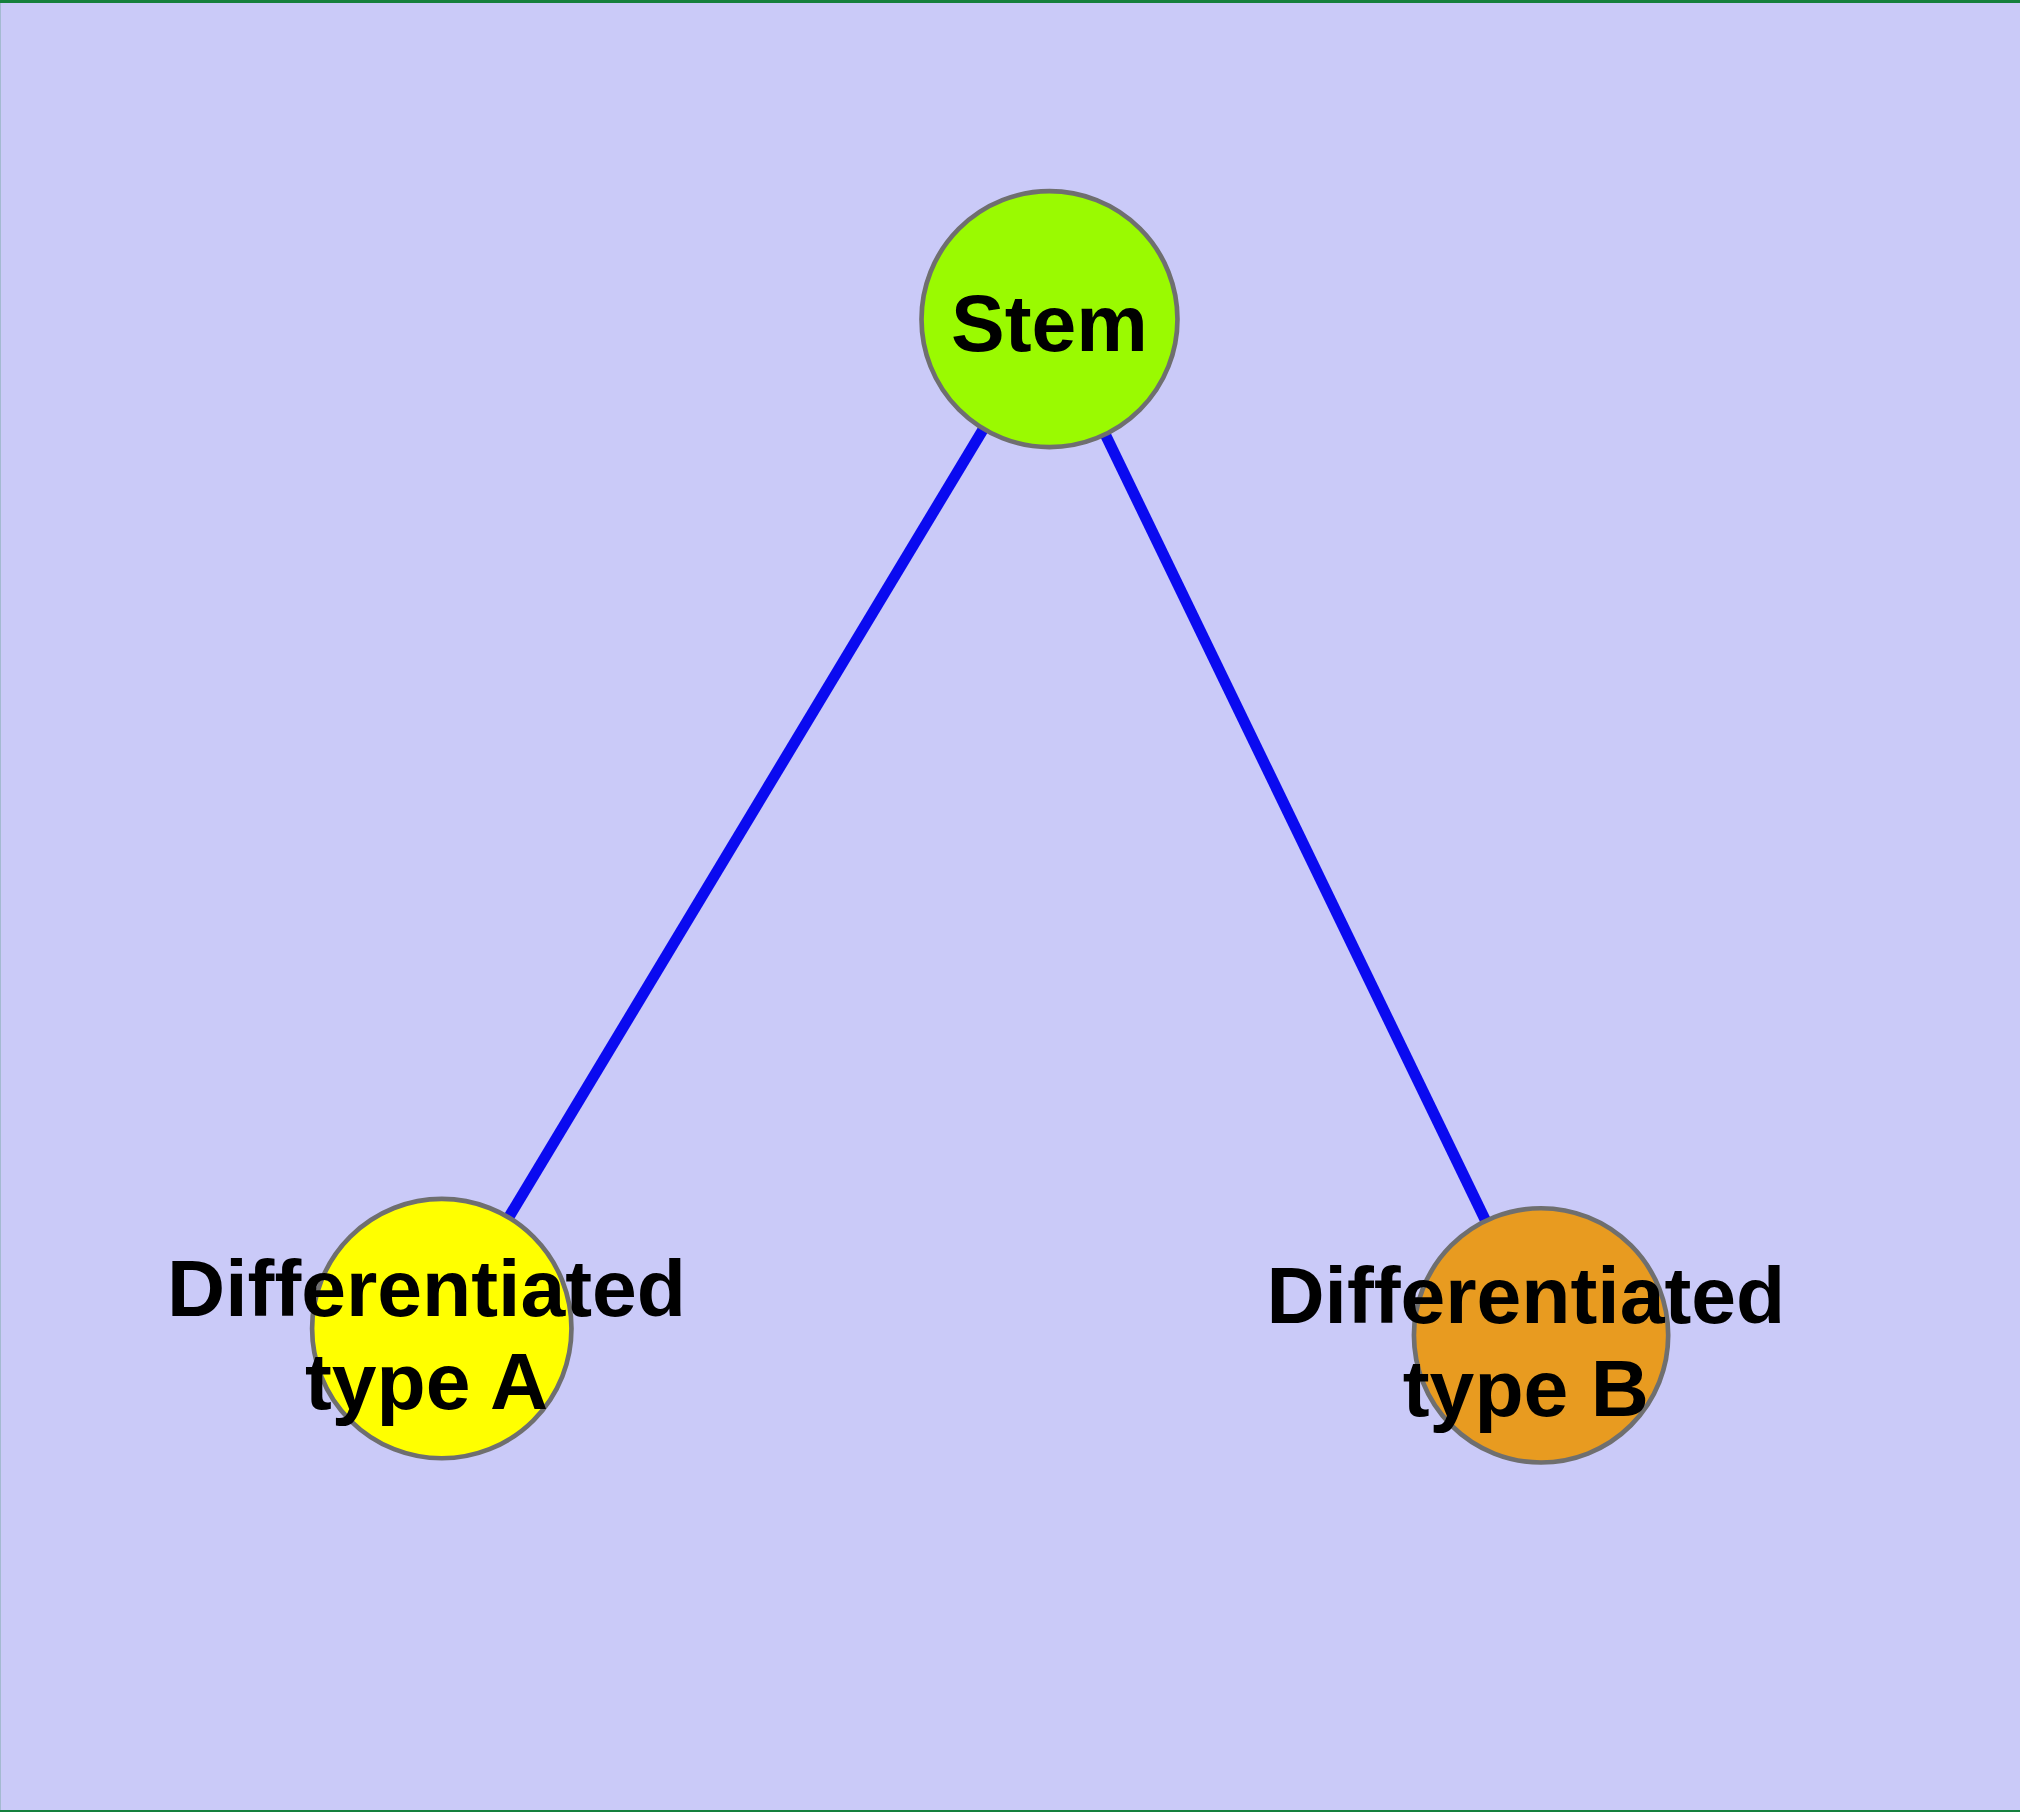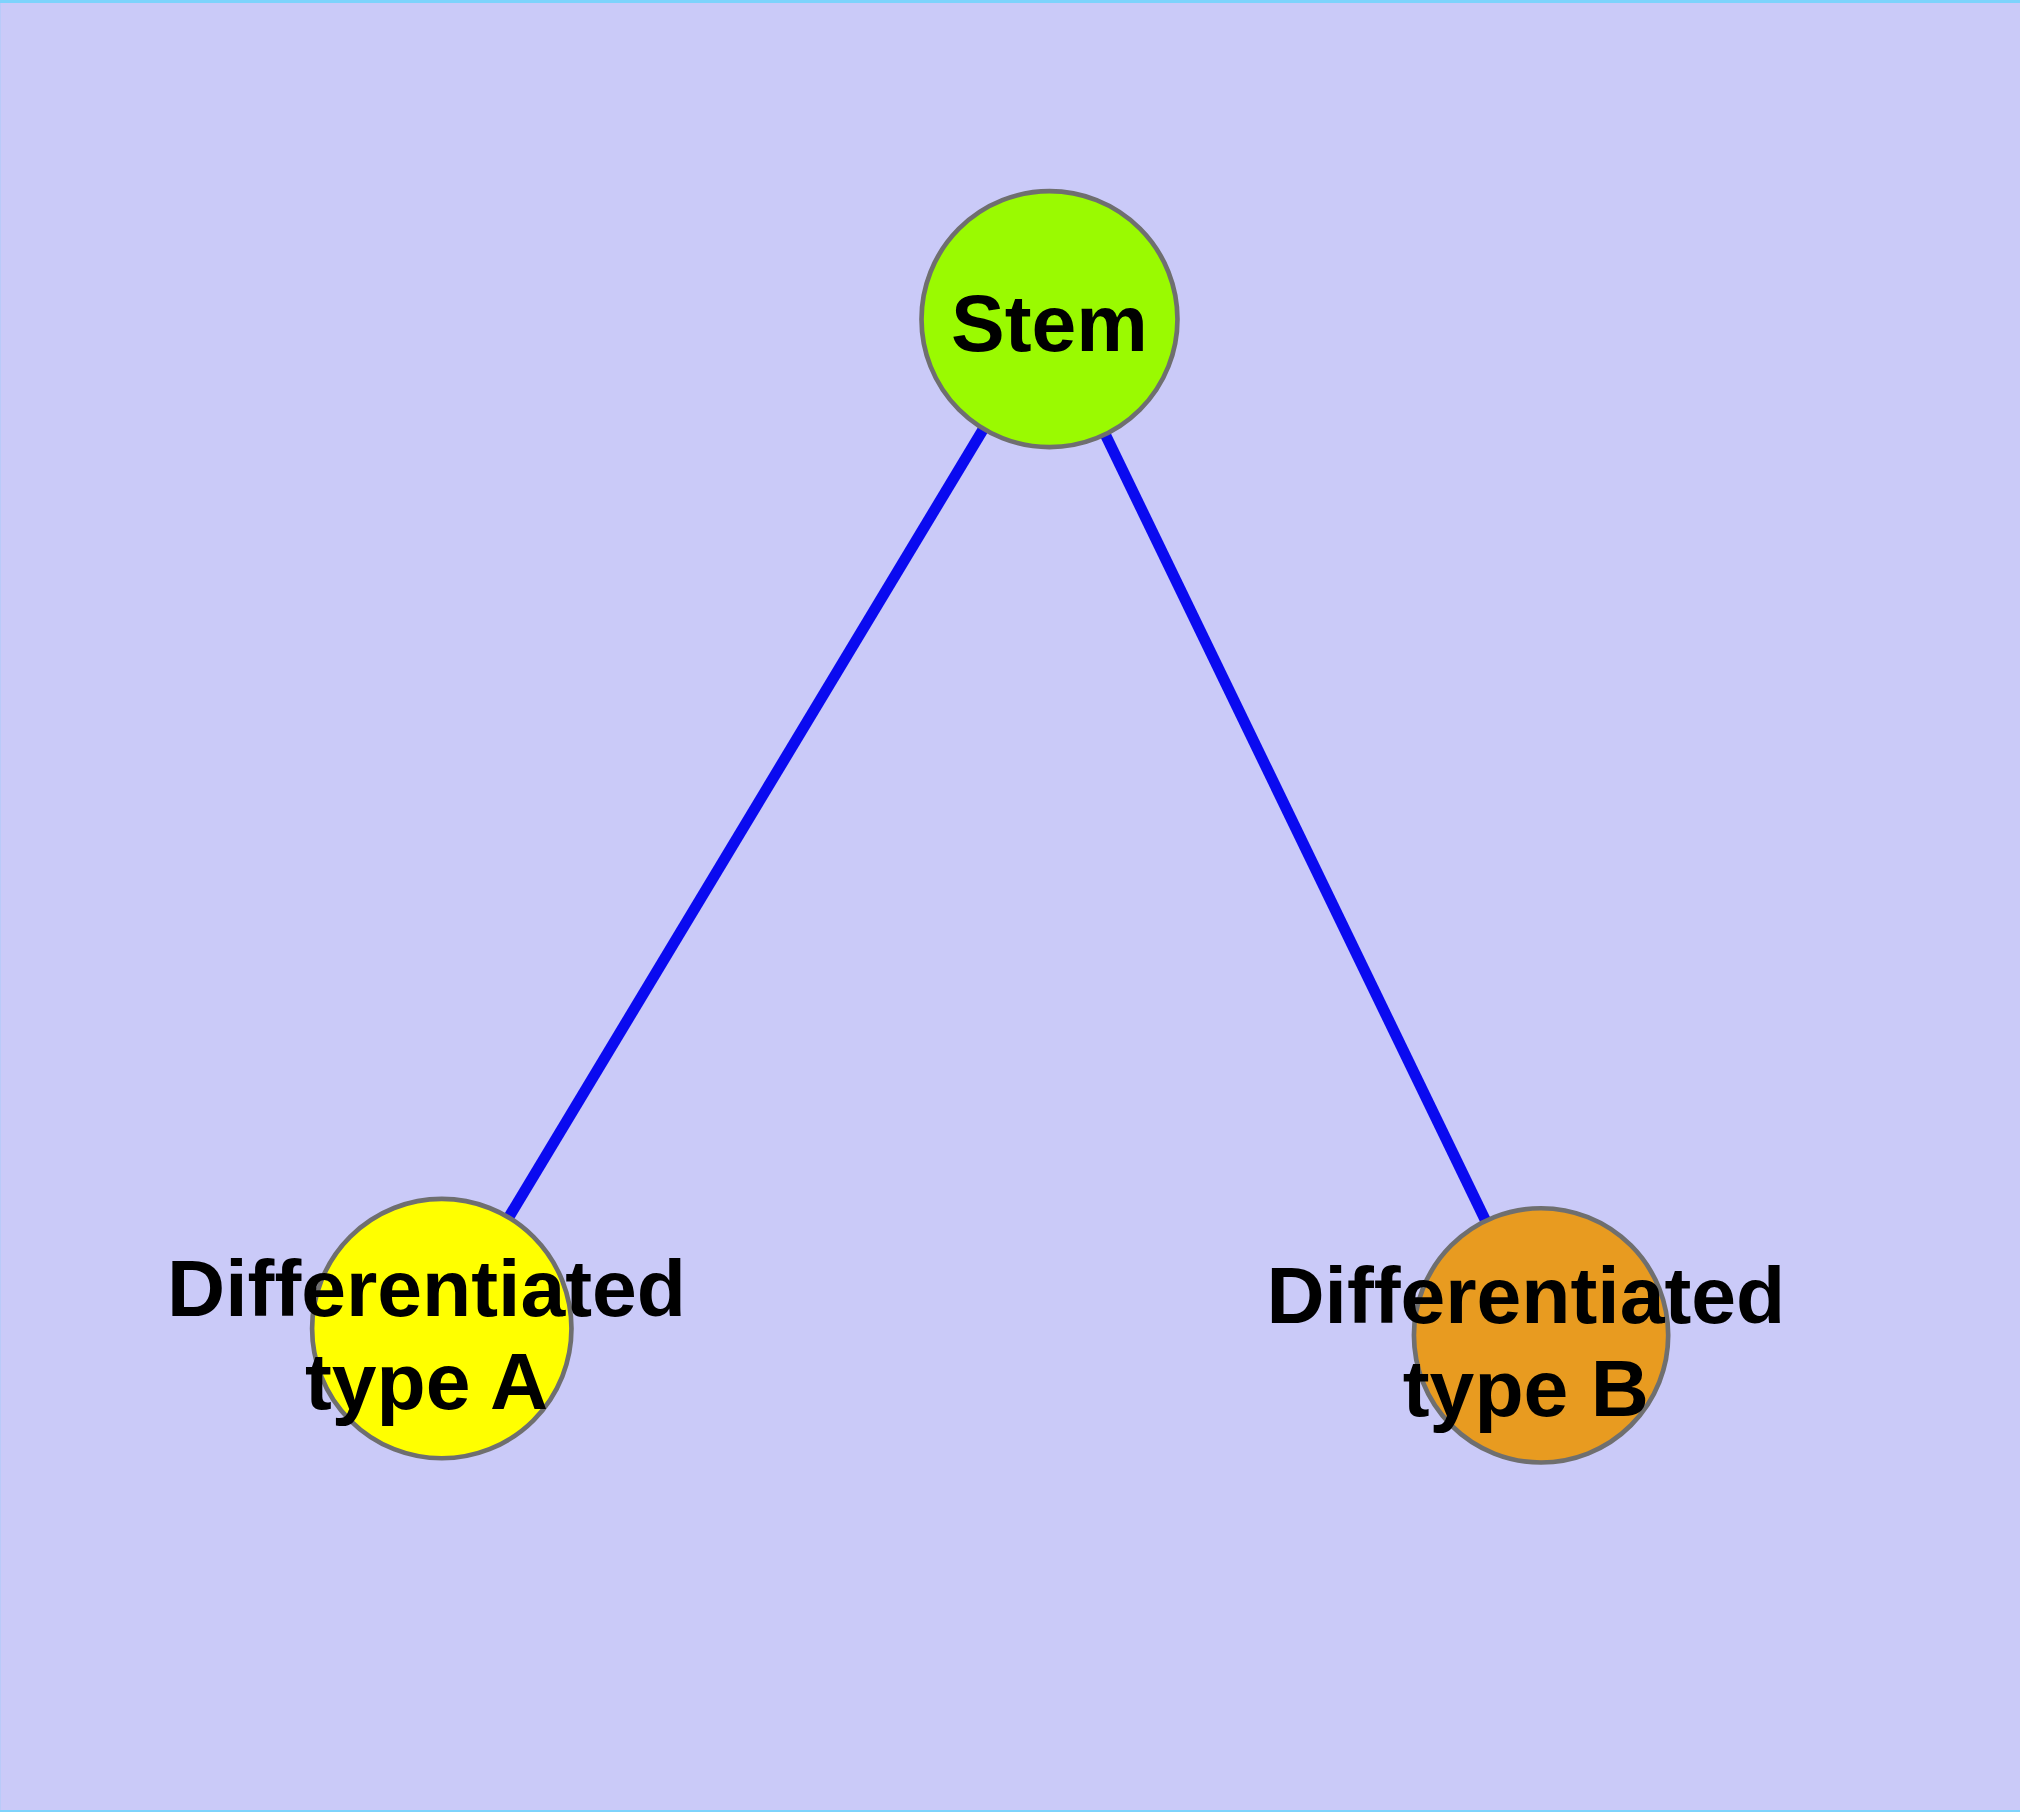--- a/index.html
+++ b/index.html
@@ -4,21 +4,21 @@
 <style>
   html, body {
     margin: 0;
     padding: 0;
     background: #ffffff;
   }
   .canvas-wrap {
     position: relative;
     width: 2021px;
     height: 1812px;
-    background: #7dd3fc;
+    background: #15803d;
     font-family: "Liberation Sans", sans-serif;
   }
   svg.diagram {
     position: absolute;
     left: 0;
     top: 2.5px;
     display: block;
   }
   .edge {
     stroke-width: 13px;

